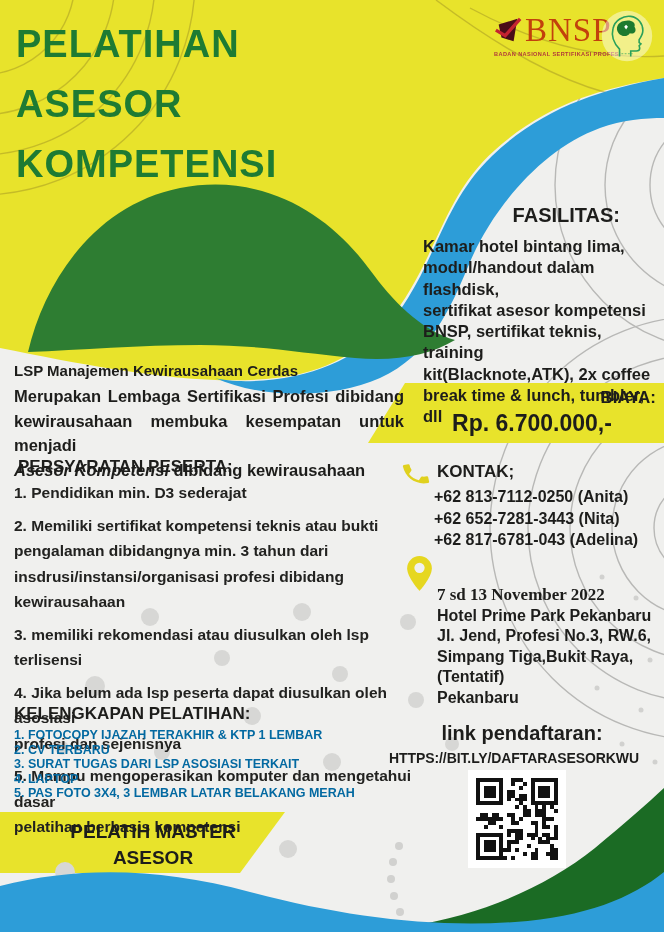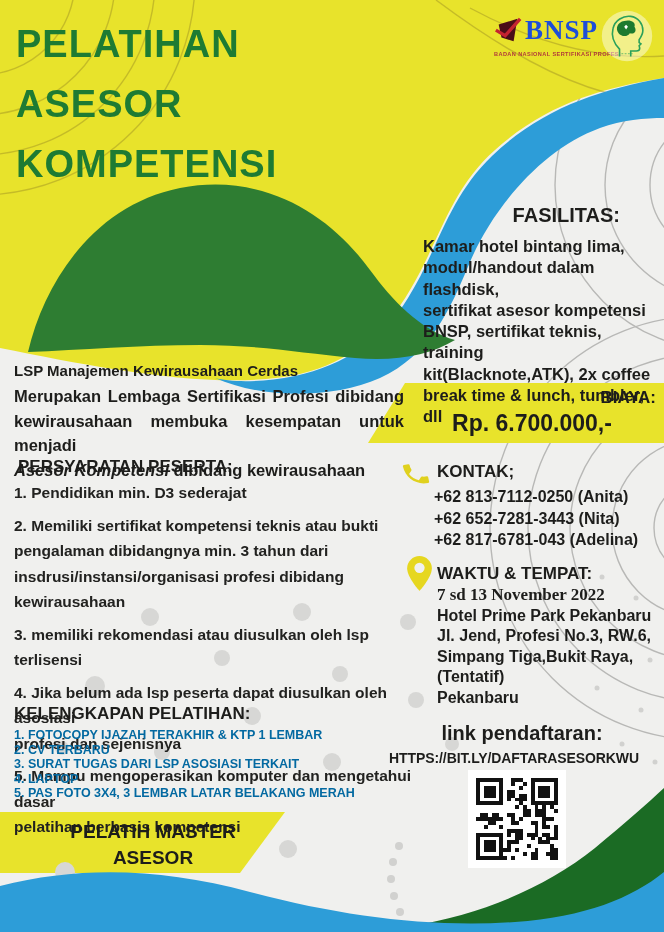--- a/index.html
+++ b/index.html
@@ -18,22 +18,22 @@
   .fill-yellow{fill:var(--yellow,#e8e32b);}
   .fill-blue{fill:var(--blue,#2d9dd8);}
   .fill-hill{fill:var(--greenHill,#2e7d32);}
   .fill-greenBottom{fill:var(--greenBottom,#1b6b24);}
 
   .title{left:16px;top:14px;font-size:38px;line-height:60px;font-weight:800;
     letter-spacing:1px;color:var(--titleGreen,#1e7b33);}
 
   .bnsp{left:494px;top:16px;width:120px;}
   .bnsp-row{display:flex;align-items:flex-start;}
-  .bnsp-name{font-family:"Liberation Serif",serif;font-weight:700;font-size:27px;
-    line-height:28px;color:#1d4ed8;letter-spacing:1px;margin-left:3px;}
+  .bnsp-name{font-family:"Liberation Serif",serif;font-weight:400;font-size:33px;
+    line-height:28px;color:#c2410c;letter-spacing:1px;margin-left:3px;}
   .bnsp-sub{font-size:5.6px;letter-spacing:.4px;color:#b03a3a;margin-top:1px;white-space:nowrap;font-weight:700;}
 
   .head-logo{left:599px;top:8px;width:56px;height:56px;}
 
   .fas-h{left:430px;top:204px;width:190px;text-align:right;font-size:20px;font-weight:700;}
   .fas-t{left:423px;top:236px;width:242px;font-size:16.5px;line-height:21.3px;font-weight:700;white-space:pre-line;}
 
   .biaya{left:408px;top:388px;width:248px;text-align:center;}
   .biaya-label{font-size:17px;font-weight:700;text-align:right;}
   .biaya-amount{font-size:23px;font-weight:700;margin-top:2px;}
@@ -201,21 +201,20 @@
     <div>+62 652-7281-3443 (Nita)</div>
     <div>+62 817-6781-043 (Adelina)</div>
   </div>
 
   <div class="abs icon-pin">
     <svg viewBox="0 0 24 34" width="25" height="35">
         <path fill="#e6d71f" d="M12 0C5.4 0 0 5.4 0 12c0 9 12 22 12 22s12-13 12-22C24 5.4 18.6 0 12 0z"></path>
         <circle cx="12" cy="11.5" r="5" fill="#f0f0ee"></circle>
       </svg>
   </div>
-  <div class="abs waktu-h">WAKTU &amp; TEMPAT:</div>
   <div class="abs waktu-date">7 sd 13 November 2022</div>
   <div class="abs waktu-list">
     <div>Hotel Prime Park Pekanbaru</div>
     <div>Jl. Jend, Profesi No.3, RW.6,</div>
     <div>Simpang Tiga,Bukit Raya,</div>
     <div>(Tentatif)</div>
     <div>Pekanbaru</div>
   </div>
 
   <div class="abs lsp">

